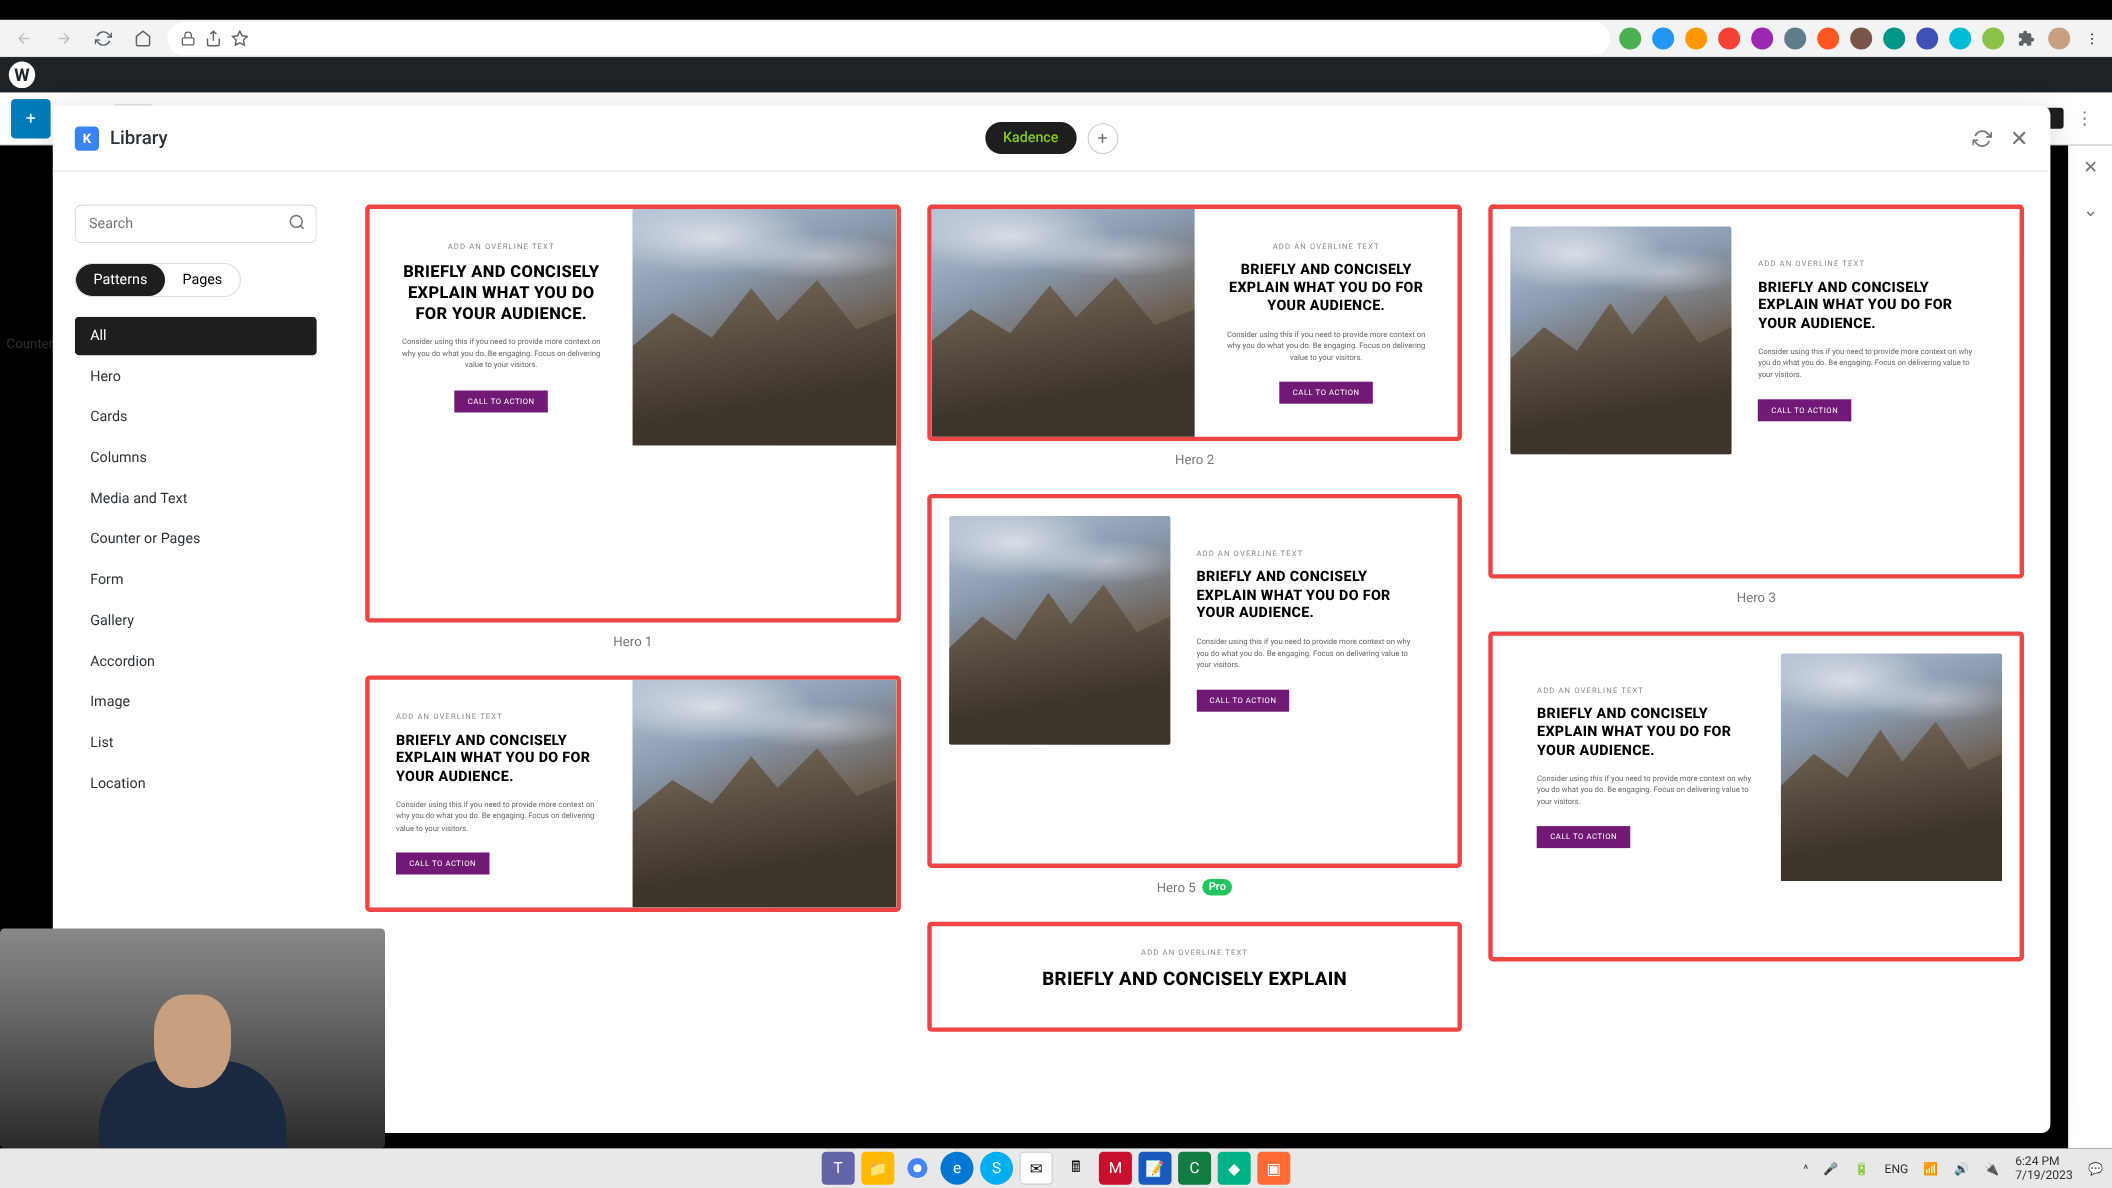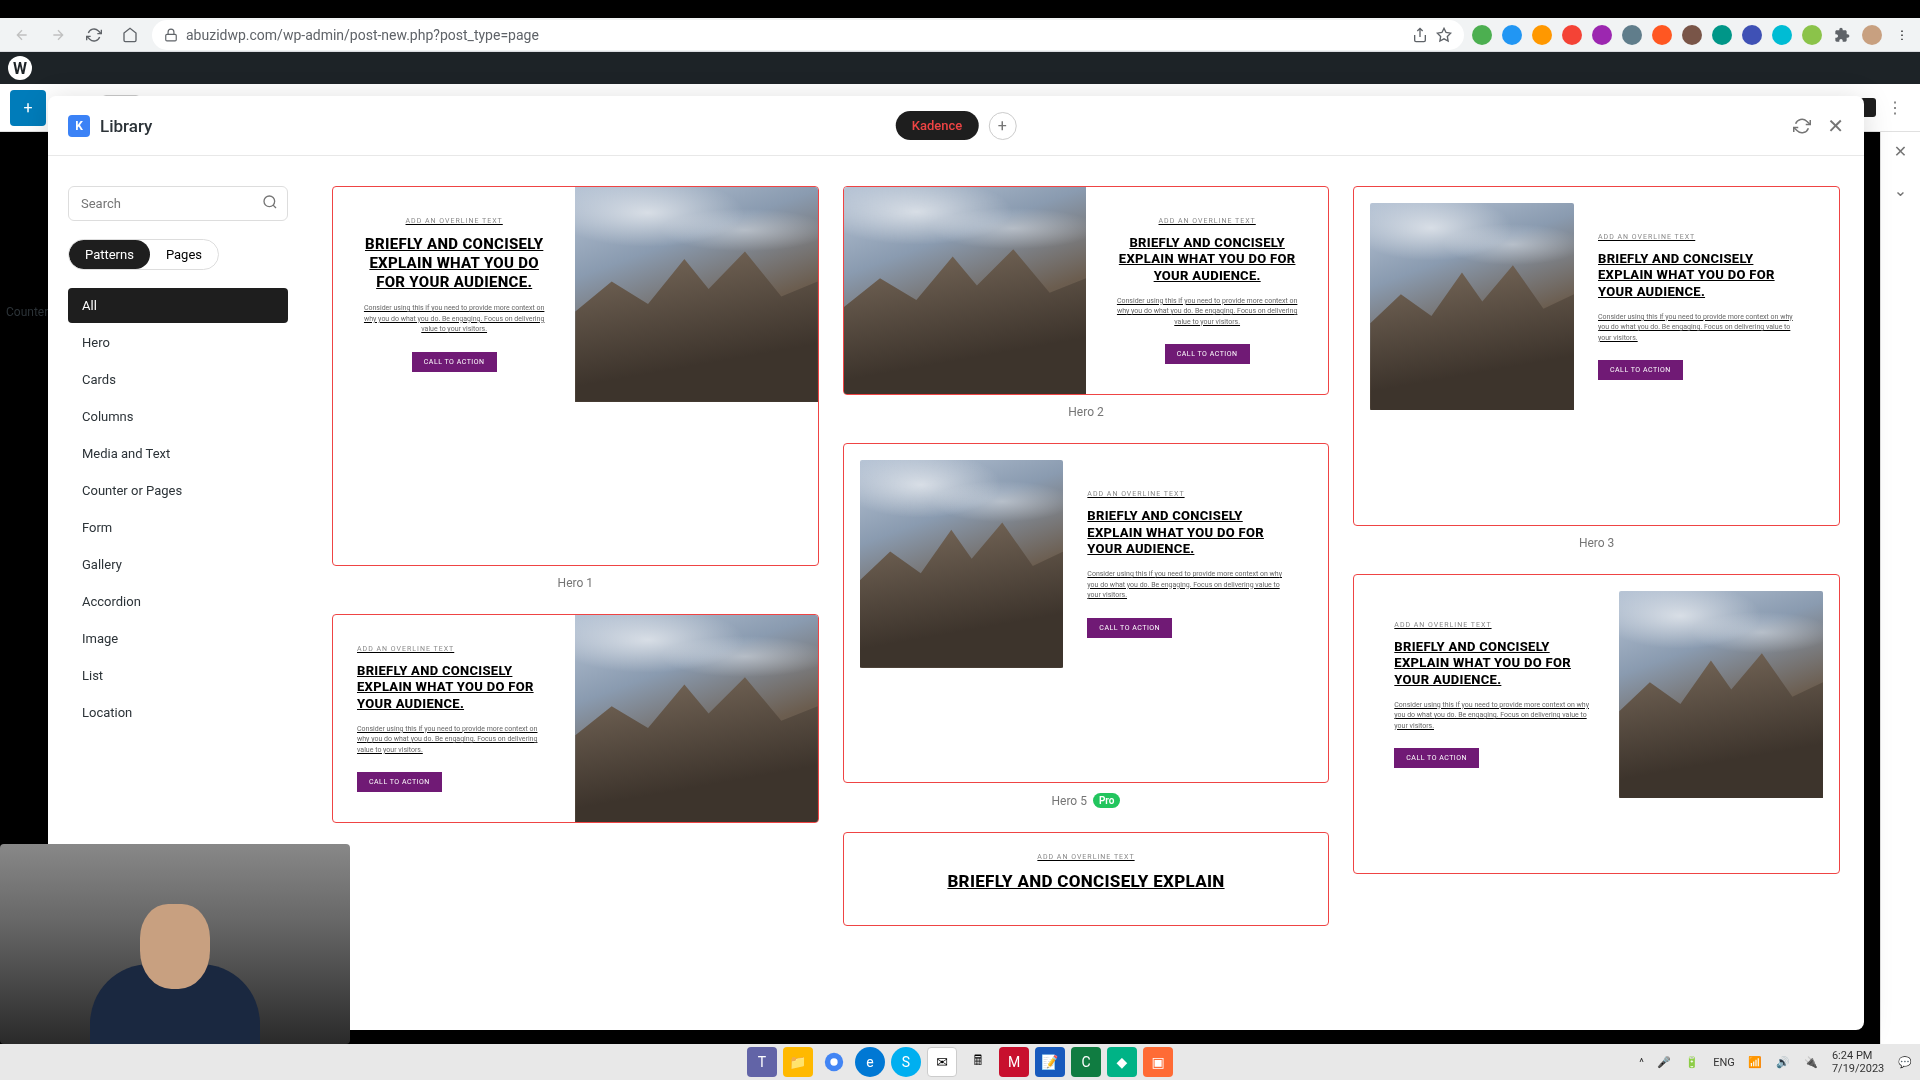--- a/index.html
+++ b/index.html
@@ -25,21 +25,21 @@
 
 .side-settings { position: absolute; right: 0; top: 132px; width: 40px; bottom: 36px; background: #fff; border-left: 1px solid #e0e0e0; display: flex; flex-direction: column; align-items: center; padding: 10px 0; gap: 20px; }
 .library-modal { position: absolute; top: 96px; left: 48px; right: 56px; bottom: 50px; background: #fff; border-radius: 8px; box-shadow: 0 4px 30px rgba(0,0,0,0.15); display: flex; flex-direction: column; overflow: hidden; }
 
 .lib-header { height: 60px; display: flex; align-items: center; padding: 0 20px; border-bottom: 1px solid #e8e8e8; position: relative; }
 .lib-title-wrap { display: flex; align-items: center; gap: 10px; }
 .lib-icon { width: 22px; height: 22px; background: #3b82f6; border-radius: 4px; display: flex; align-items: center; justify-content: center; color: #fff; font-size: 12px; font-weight: bold; }
 .lib-title { font-size: 17px; font-weight: 500; color: #2c3338; }
 .lib-tabs { position: absolute; left: 50%; transform: translateX(-50%); display: flex; align-items: center; gap: 10px; }
 .lib-tab { padding: 7px 16px; border-radius: 18px; font-size: 13px; font-weight: 500; }
-.lib-tab.active { background: #1e1e1e; color: #ef4444; }
+.lib-tab.active { background: #1e1e1e; color: #84cc16; }
 .lib-add { width: 28px; height: 28px; border: 1px solid #ccc; border-radius: 50%; display: flex; align-items: center; justify-content: center; color: #757575; }
 .lib-actions { margin-left: auto; display: flex; align-items: center; gap: 16px; color: #757575; }
 .lib-close { font-size: 20px; cursor: pointer; }
 
 .lib-body { flex: 1; display: flex; overflow: hidden; }
 .lib-sidebar { width: 260px; padding: 30px 20px; display: flex; flex-direction: column; gap: 18px; }
 .search-box { position: relative; }
 .search-input { width: 100%; padding: 9px 36px 9px 12px; border: 1px solid #ddd; border-radius: 6px; font-size: 13px; }
 .search-icon-btn { position: absolute; right: 10px; top: 50%; transform: translateY(-50%); color: #757575; }
 .filter-tabs { display: flex; border: 1px solid #ddd; border-radius: 18px; overflow: hidden; width: fit-content; }
@@ -49,21 +49,21 @@
 .cat-list::-webkit-scrollbar { width: 8px; }
 .cat-list::-webkit-scrollbar-thumb { background: #c0c0c0; border-radius: 4px; }
 .cat-item { padding: 10px 14px; font-size: 13px; color: #2c3338; cursor: pointer; border-radius: 4px; }
 .cat-item.active { background: #1e1e1e; color: #fff; }
 
 .lib-grid-wrap { flex: 1; overflow-y: auto; padding: 30px 24px; }
 .lib-grid-wrap::-webkit-scrollbar { width: 10px; }
 .lib-grid-wrap::-webkit-scrollbar-thumb { background: #c0c0c0; border-radius: 5px; }
 .lib-grid { columns: 3; column-gap: 24px; }
 .pattern-card { break-inside: avoid; margin-bottom: 24px; display: flex; flex-direction: column; align-items: center; gap: 10px; }
-.pattern-preview { width: 100%; border: 1px solid #ef4444; border-radius: 4px; background: #fff; overflow: hidden; cursor: pointer; text-decoration: underline; }
+.pattern-preview { width: 100%; border: 4px solid #ef4444; border-radius: 4px; background: #fff; overflow: hidden; cursor: pointer; }
 .pattern-label { font-size: 12px; color: #757575; display: flex; align-items: center; gap: 6px; }
 .pro-badge { background: #22c55e; color: #fff; font-size: 10px; padding: 2px 6px; border-radius: 8px; font-weight: 600; }
 
 .hero-content { display: flex; align-items: center; }
 .hero-text { padding: 30px 24px; flex: 1; }
 .hero-overline { font-size: 7px; letter-spacing: 1px; color: #888; margin-bottom: 10px; }
 .hero-heading { font-size: 15px; font-weight: 800; line-height: 1.25; margin-bottom: 12px; letter-spacing: 0.3px; }
 .hero-heading.small { font-size: 13px; }
 .hero-desc { font-size: 7px; color: #666; line-height: 1.5; margin-bottom: 14px; }
 .hero-cta { display: inline-block; background: #701a75; color: #fff; font-size: 7px; padding: 6px 12px; letter-spacing: 0.5px; }
@@ -105,21 +105,20 @@
   <div class="nav-btn">
       <svg width="16" height="16" viewBox="0 0 24 24" fill="none" stroke="currentColor" stroke-width="2">
         <path d="M3 9l9-7 9 7v11a2 2 0 01-2 2H5a2 2 0 01-2-2z"></path>
       </svg>
     </div>
   <div class="url-bar">
     <svg width="14" height="14" viewBox="0 0 24 24" fill="none" stroke="currentColor" stroke-width="2">
         <rect x="3" y="11" width="18" height="11" rx="2"></rect>
         <path d="M7 11V7a5 5 0 0110 0v4"></path>
       </svg>
-    <span class="url-text">abuzidwp.com/wp-admin/post-new.php?post_type=page</span>
     <svg width="16" height="16" viewBox="0 0 24 24" fill="none" stroke="currentColor" stroke-width="2">
         <path d="M4 12v8a2 2 0 002 2h12a2 2 0 002-2v-8M16 6l-4-4-4 4M12 2v13"></path>
       </svg>
     <svg width="16" height="16" viewBox="0 0 24 24" fill="none" stroke="currentColor" stroke-width="2">
         <path d="M12 2l3.09 6.26L22 9.27l-5 4.87 1.18 6.88L12 17.77l-6.18 3.25L7 14.14 2 9.27l6.91-1.01L12 2z"></path>
       </svg>
   </div>
   <div class="ext-icons">
     <div class="ext-icon" style="background:#4caf50"></div>
     <div class="ext-icon" style="background:#2196f3"></div>

